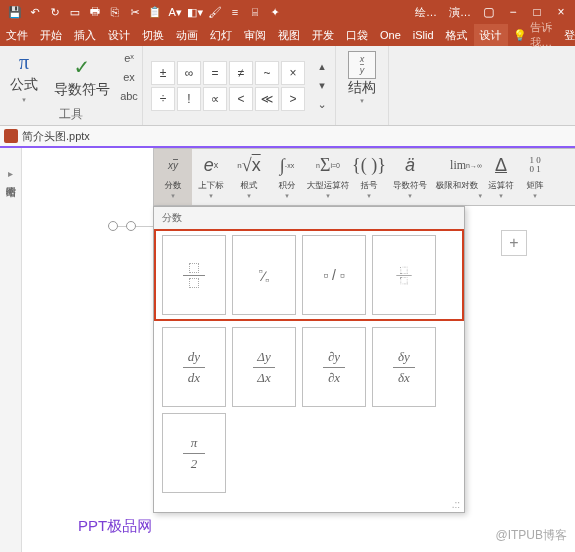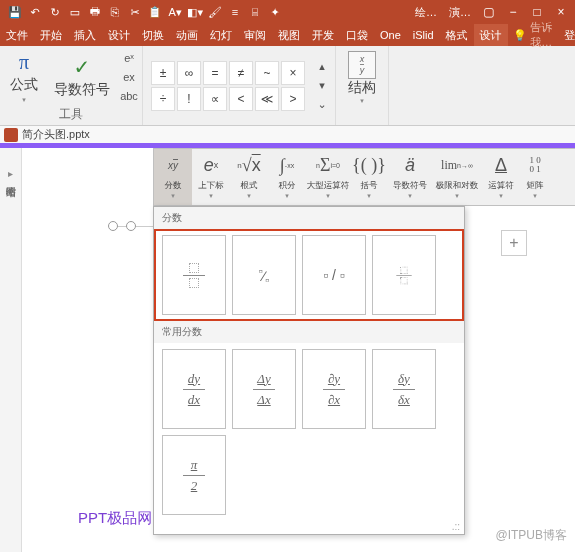--- a/index.html
+++ b/index.html
@@ -33,21 +33,21 @@
 
 
 .symbol-grid { display: grid; grid-template-columns: repeat(6, 24px); grid-template-rows: repeat(2, 24px); gap: 2px; padding: 4px; }
 .symbol-cell { border: 1px solid #ddd; background: #fff; display: flex; align-items: center; justify-content: center; font-size: 12px; color: #444; }
 
 
 .struct-btn { display: flex; flex-direction: column; align-items: center; padding: 2px 8px; }
 .struct-icon-box { width: 28px; height: 28px; border: 1px solid #a0a0a0; background: #f8f8f8; display: flex; align-items: center; justify-content: center; font-size: 14px; color: #666; }
 
 
-.docbar { height: 22px; background: #f8f8f8; border-bottom: 5px solid #8b5cf6; display: flex; align-items: center; padding: 0 4px; gap: 4px; }
+.docbar { height: 22px; background: #f8f8f8; border-bottom: 2px solid #8b5cf6; display: flex; align-items: center; padding: 0 4px; gap: 4px; }
 .docbar-icon { width: 14px; height: 14px; background: #b7472a; border-radius: 2px; }
 .docbar-title { font-size: 11px; color: #444; }
 
 
 .main { position: relative; height: 404px; background: #fff; display: flex; }
 .sidebar { width: 22px; background: #f4f4f4; border-right: 1px solid #ddd; display: flex; flex-direction: column; align-items: center; padding-top: 20px; }
 .sidebar-text { writing-mode: vertical-rl; font-size: 10px; color: #666; }
 .sidebar-chevron { font-size: 10px; color: #888; }
 .canvas { flex: 1; position: relative; background: #fff; }
 
@@ -64,31 +64,31 @@
 .dd-section-label { font-size: 10px; color: #666; padding: 4px 8px; background: #f4f4f4; }
 .dd-grid { display: flex; flex-wrap: wrap; gap: 6px; padding: 6px 8px; }
 .dd-item { width: 64px; height: 80px; border: 1px solid #c0c0c0; background: #fff; display: flex; align-items: center; justify-content: center; font-family: "Times New Roman", serif; font-size: 14px; color: #666; }
 .dd-grid.highlighted { outline: 2px solid #d04020; outline-offset: -2px; }
 .dd-resize { text-align: right; padding: 0 4px 2px; color: #aaa; font-size: 10px; }
 
 
 .frac { display: flex; flex-direction: column; align-items: center; gap: 2px; }
 .frac-line { width: 22px; height: 1px; background: #888; }
 .box { width: 10px; height: 10px; border: 1px dotted #aaa; }
-.frac-italic { font-style: italic; font-family: "Times New Roman", serif; font-size: 13px; text-decoration: underline; }
+.frac-italic { font-style: italic; font-family: "Times New Roman", serif; font-size: 13px; }
 
 
 .slide-handle { position: absolute; width: 10px; height: 10px; border: 1px solid #999; border-radius: 50%; background: #fff; }
 .slide-line { position: absolute; height: 1px; background: #ccc; }
 
 
 .add-btn { position: absolute; right: 48px; top: 82px; width: 26px; height: 26px; border: 1px solid #ccc; display: flex; align-items: center; justify-content: center; font-size: 16px; color: #888; }
 
 
-.wm-left { position: absolute; bottom: 24px; left: 56px; color: #7b3fd4; font-size: 15px; margin-top: 28px; }
+.wm-left { position: absolute; bottom: 16px; left: 56px; color: #7b3fd4; font-size: 15px; margin-top: 28px; }
 .wm-right { position: absolute; bottom: 8px; right: 8px; color: #aaa; font-size: 12px; }
 </style>
 </head>
 <body>
 
 <div class="titlebar">
   <div class="qat">
     <span class="qat-icon">💾</span>
     <span class="qat-icon">↶</span>
     <span class="qat-icon">↻</span>
@@ -255,21 +255,21 @@
         <div class="eq-btn-label">括号</div>
         <div class="eq-btn-arrow">▾</div>
       </div>
       <div class="eq-btn" style="width:44px;">
         <div class="eq-btn-icon">
             <i>ä</i>
           </div>
         <div class="eq-btn-label">导数符号</div>
         <div class="eq-btn-arrow">▾</div>
       </div>
-      <div class="eq-btn" style="width:50px;">
+      <div class="eq-btn" style="width:50px;align-items:flex-end;">
         <div class="eq-btn-icon" style="font-size:12px;">lim<br><span style="font-size:7px;">n→∞</span></div>
         <div class="eq-btn-label">极限和对数</div>
         <div class="eq-btn-arrow">▾</div>
       </div>
       <div class="eq-btn">
         <div class="eq-btn-icon">
             <u>Δ</u>
           </div>
         <div class="eq-btn-label">运算符</div>
         <div class="eq-btn-arrow">▾</div>
@@ -298,21 +298,20 @@
           <span>▫ / ▫</span>
         </div>
         <div class="dd-item">
           <div class="frac" style="transform:scale(0.7);">
               <div class="box"></div>
               <div class="frac-line"></div>
               <div class="box"></div>
             </div>
         </div>
       </div>
-      <div class="dd-section-label">常用分数</div>
       <div class="dd-grid">
         <div class="dd-item">
           <div class="frac">
               <span class="frac-italic">dy</span>
               <div class="frac-line"></div>
               <span class="frac-italic">dx</span>
             </div>
         </div>
         <div class="dd-item">
           <div class="frac">

